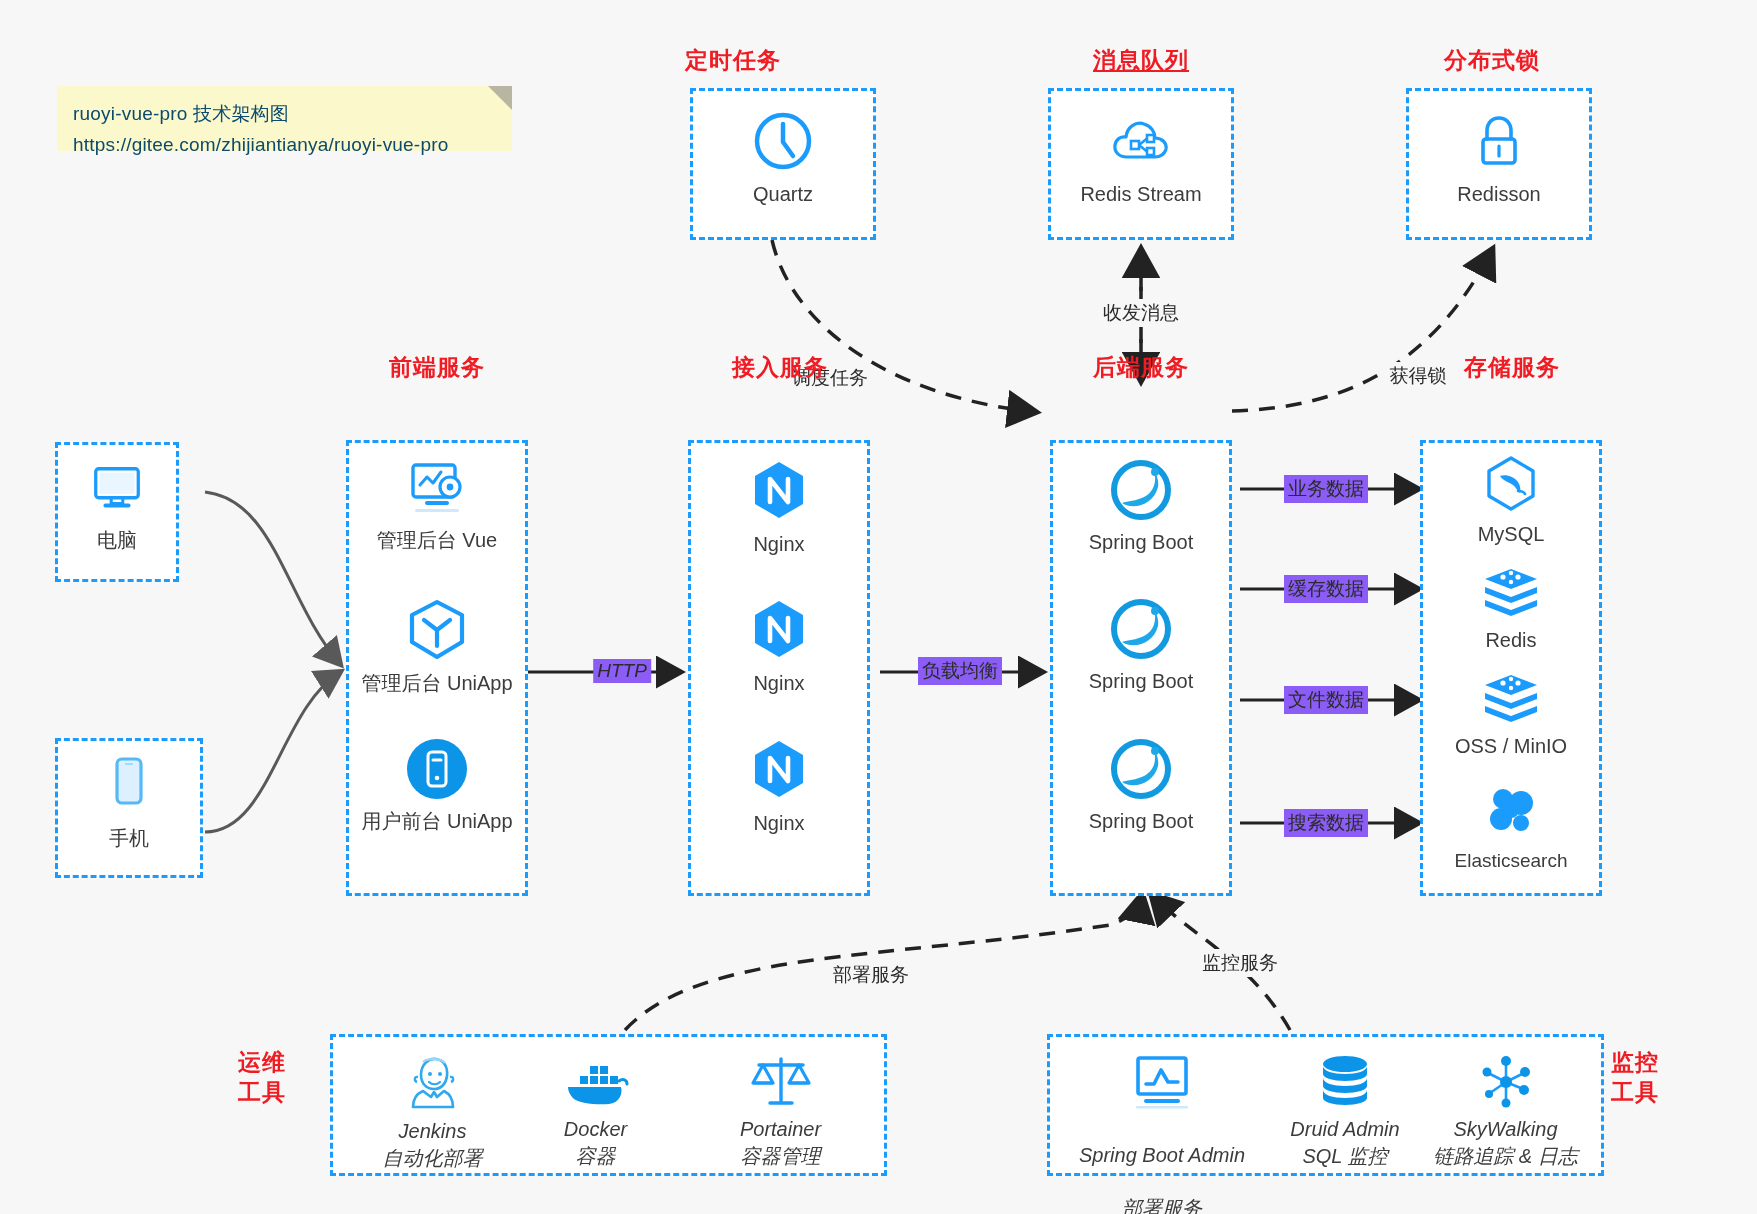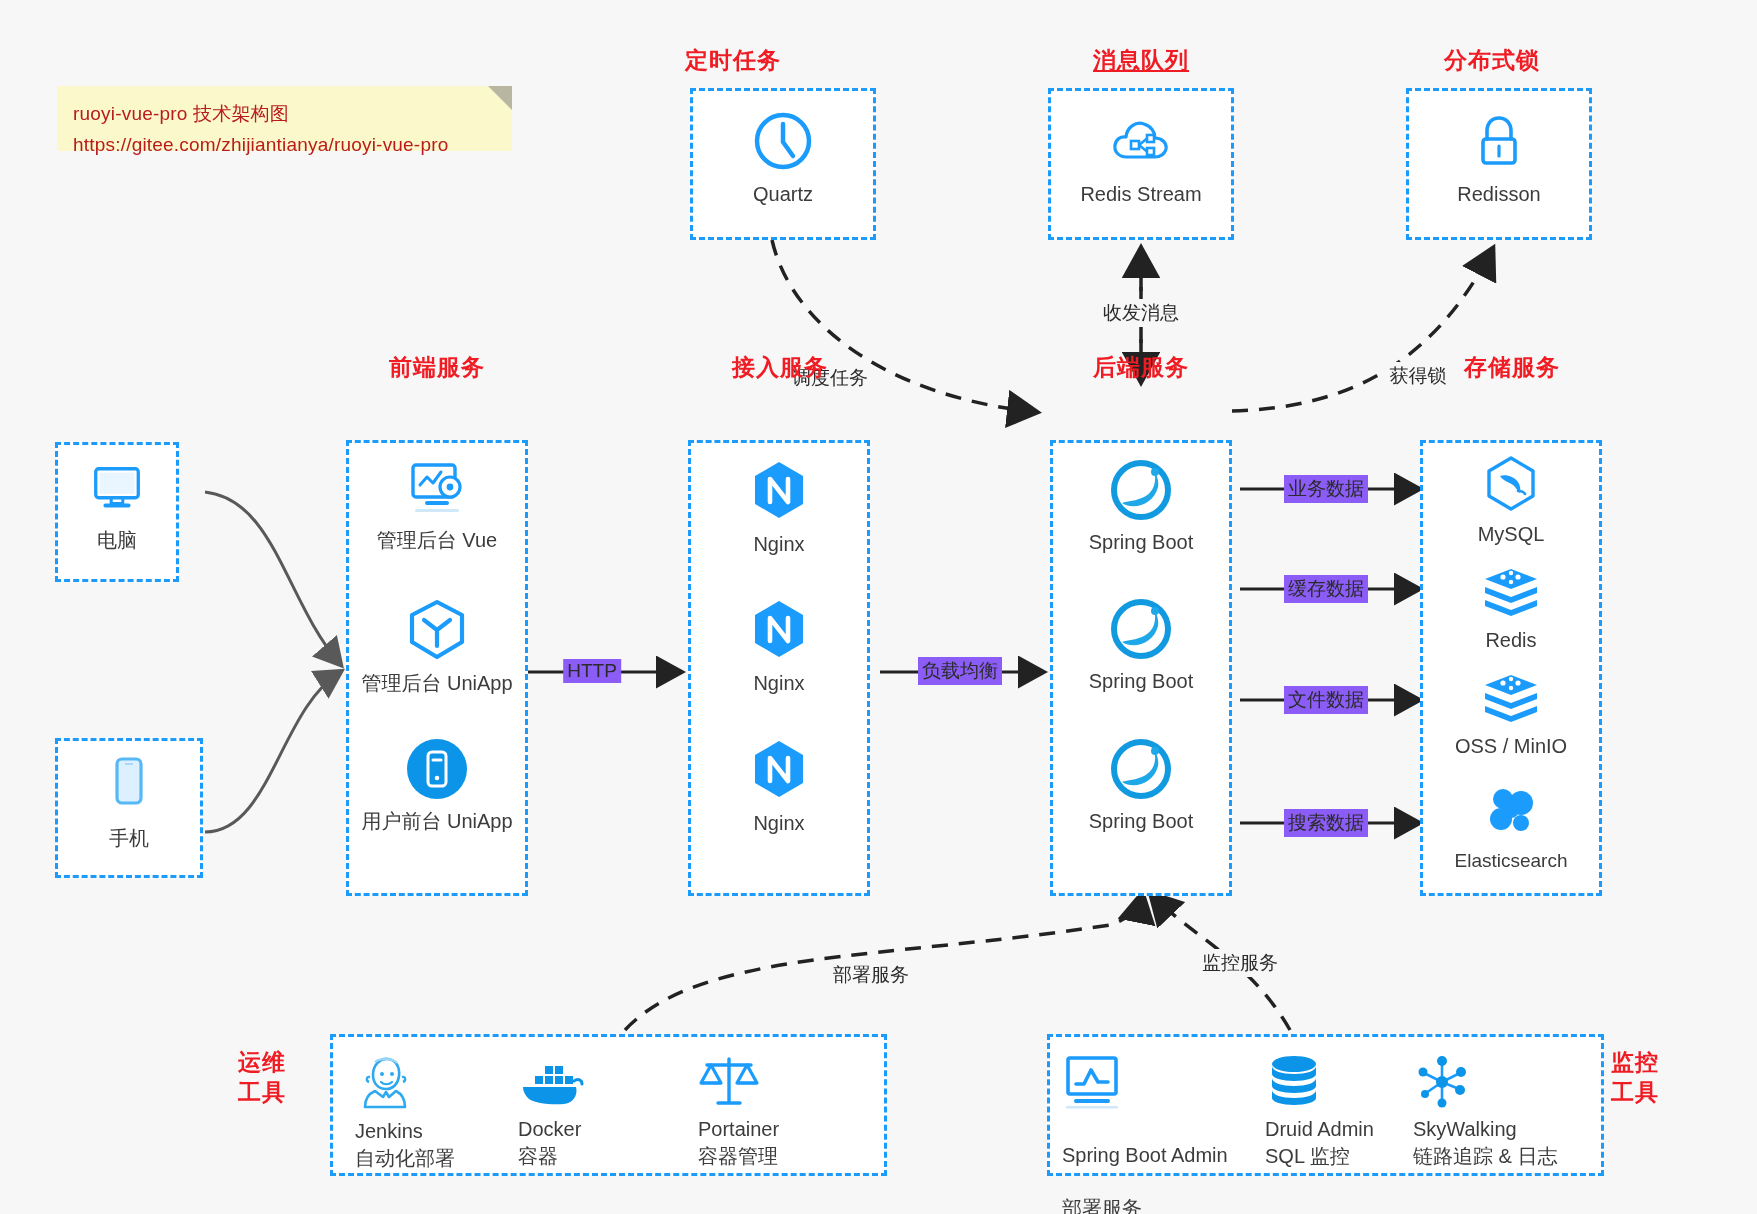--- a/index.html
+++ b/index.html
@@ -11,21 +11,21 @@
     color:#333;
   }
   #canvas{position:absolute;inset:0;}
   svg.wires{position:absolute;left:0;top:0;width:1757px;height:1214px;pointer-events:none;}
 
   
   .note{
     position:absolute;left:57px;top:86px;width:455px;height:65px;
     background:#fbf8cc;
     padding:12px 16px 0 16px;box-sizing:border-box;
-    font-size:19px;line-height:31px;color:#b91c1c;
+    font-size:19px;line-height:31px;color:#0c4a6e;
     letter-spacing:.2px;
   }
   .note .fold{
     position:absolute;right:0;top:0;width:0;height:0;
     border-left:24px solid transparent;border-top:24px solid #b8b6a0;
   }
 
   
   .group{
     position:absolute;
@@ -58,21 +58,21 @@
     position:absolute;
     font-size:19px;color:#2b2b2b;
     background:#8b5cf6;
     padding:1px 4px;white-space:nowrap;
     transform:translate(-50%,-50%);
   }
   .elabel.ondark{background:#f7f7f7;}
 
   
   .toolcard{
-    position:absolute;display:flex;flex-direction:column;align-items:flex-start;
+    position:absolute;display:flex;flex-direction:column;align-items:center;font-style:italic;
   }
   .toolcard .t1{font-size:20px;color:#3c3c3c;margin-top:7px;white-space:nowrap;}
   .toolcard .t2{font-size:20px;color:#3c3c3c;margin-top:2px;white-space:nowrap;}
 </style>
 </head>
 <body>
 
 <div id="canvas">
 
   <div class="note">
@@ -112,21 +112,21 @@
     <path d="M1232,411 C1340,408 1430,370 1492,250" fill="none" stroke="#222" stroke-width="3.5" stroke-dasharray="16,11" marker-end="url(#ah)"></path>
 
     <path d="M625,1030 C700,950 880,960 1110,925 C1132,918 1140,905 1142,895" fill="none" stroke="#222" stroke-width="3.5" stroke-dasharray="16,11" marker-end="url(#ah)"></path>
 
     <path d="M1290,1030 C1250,960 1190,935 1152,895" fill="none" stroke="#222" stroke-width="3.5" stroke-dasharray="16,11" marker-end="url(#ah)"></path>
   </svg>
 
   <div class="elabel ondark" style="left:830px;top:378px;">调度任务</div>
   <div class="elabel ondark" style="left:1141px;top:313px;">收发消息</div>
   <div class="elabel ondark" style="left:1418px;top:376px;">获得锁</div>
-  <div class="elabel" style="left:592px;top:671px;">HTTP</div>
+  <div class="elabel" style="left:622px;top:671px;font-style:italic;">HTTP</div>
   <div class="elabel" style="left:960px;top:671px;">负载均衡</div>
   <div class="elabel" style="left:1326px;top:489px;">业务数据</div>
   <div class="elabel" style="left:1326px;top:589px;">缓存数据</div>
   <div class="elabel" style="left:1326px;top:700px;">文件数据</div>
   <div class="elabel" style="left:1326px;top:823px;">搜索数据</div>
   <div class="elabel ondark" style="left:871px;top:975px;">部署服务</div>
   <div class="elabel ondark" style="left:1240px;top:963px;">监控服务</div>
 
   <div class="grp-title" style="left:733px;top:45px;transform:translateX(-50%);">定时任务</div>
   <div class="group" style="left:690px;top:88px;width:186px;height:152px;">

